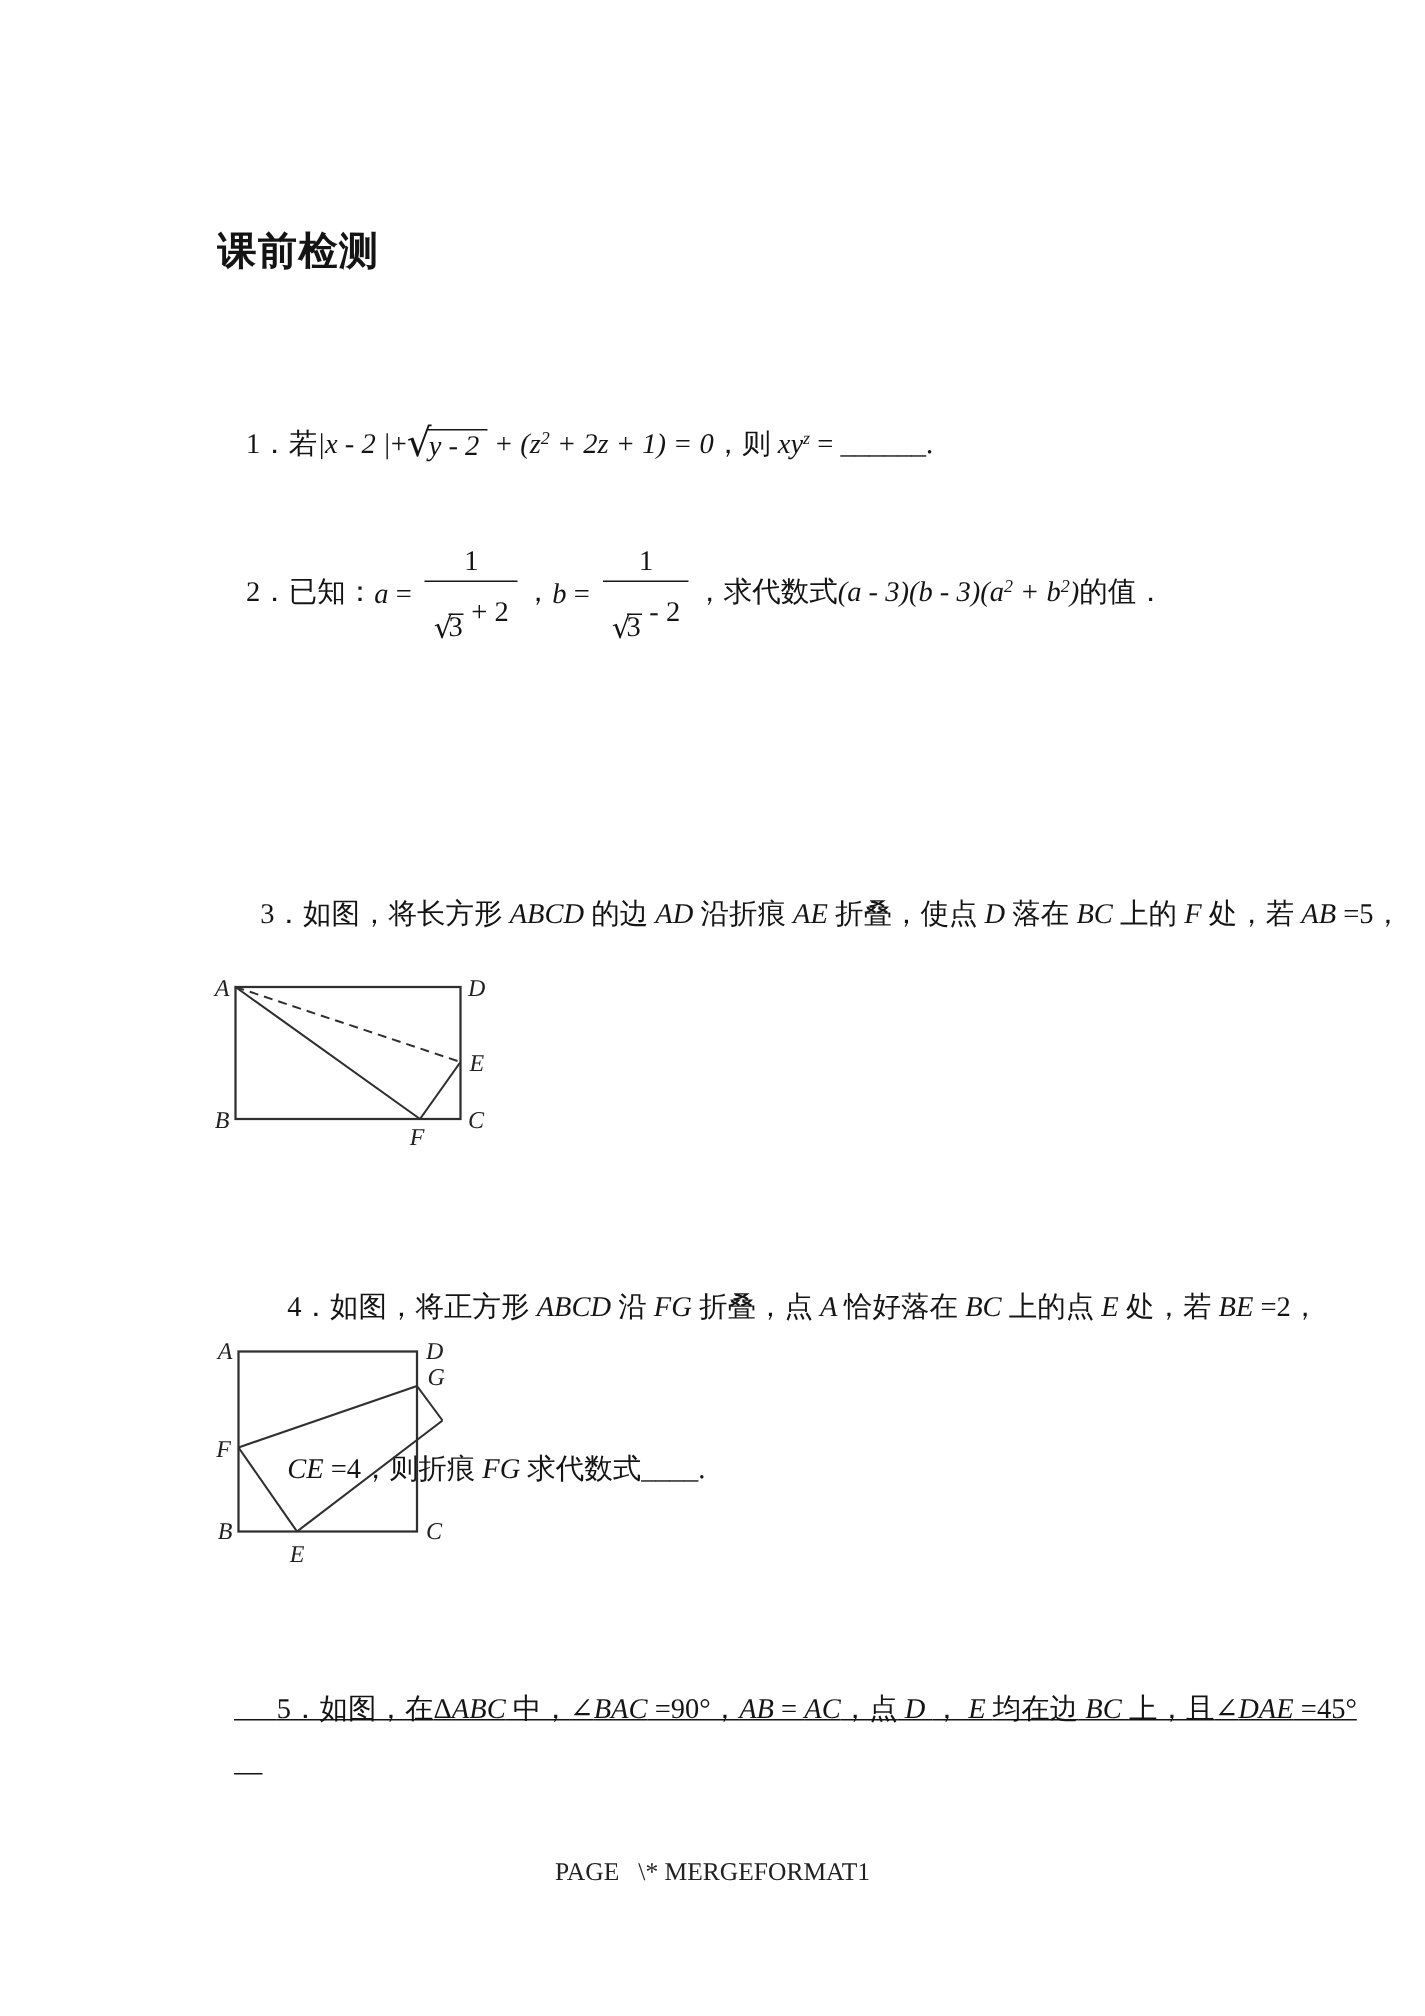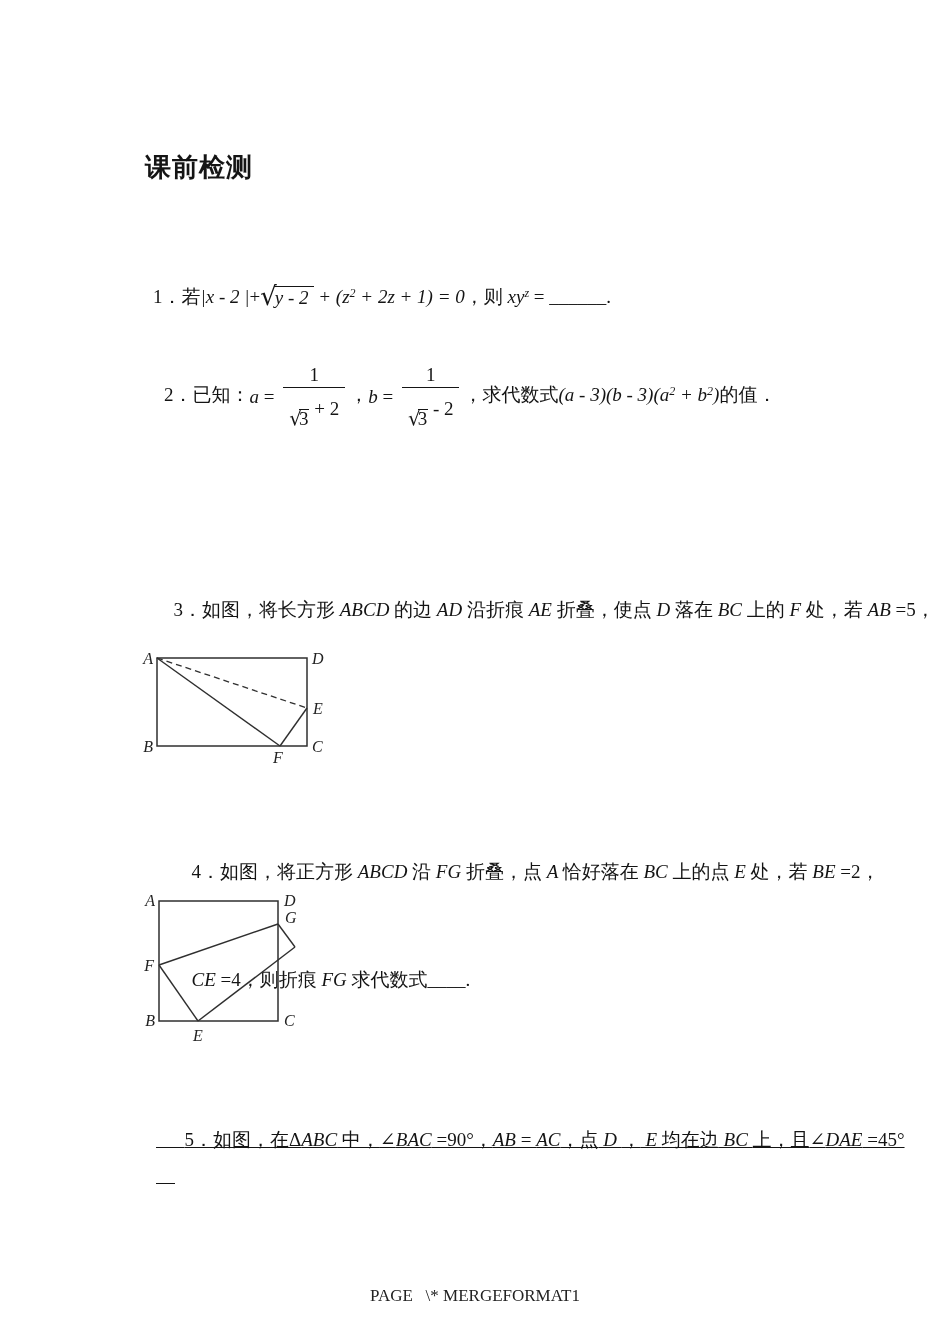--- a/index.html
+++ b/index.html
@@ -18,32 +18,32 @@
   .rbody{border-top:1.6px solid #151515;padding:0 5px 0 1px;margin-left:-3px;
          font-style:italic;line-height:21px;margin-top:12px;}
   .sqrt.sm .rsign{font-size:20px;line-height:18px;}
   .sqrt.sm .rbody{font-style:normal;padding:0 1px 0 0;line-height:17px;}
   
   .eqwrap{display:inline-flex;align-items:center;vertical-align:middle;white-space:pre;}
   .frac{display:inline-flex;flex-direction:column;align-items:center;margin:0 4px;}
   .fnum{display:block;padding:0 3px 3px;line-height:18px;}
   .fden{display:inline-flex;align-items:flex-end;border-top:1.6px solid #151515;
         padding:3px 6px 0;white-space:pre;}
-  .footer{width:950px;text-align:center;font-size:17px;white-space:pre;color:#222;margin-top:48px;}
+  .footer{width:950px;text-align:center;font-size:17px;white-space:pre;color:#222;}
   svg text{font-family:"Liberation Serif","DejaVu Serif",serif;font-style:italic;
            font-size:16px;fill:#222;}
 </style>
 </head>
 <body>
 
 <div class="page">
 
   <div class="abs title" style="left:145px;top:150px;">课前检测</div>
 
-  <div class="abs line" style="left:134px;top:238px;">
+  <div class="abs line" style="left:145px;top:238px;">
     <span class="rm">1．若</span><span class="mi">|x - 2 |</span><span class="rm">+</span><span class="sqrt"><span class="rsign">√</span><span class="rbody">y - 2</span></span><span class="mi"> + (z</span><sup class="sp">2</sup><span class="mi"> + 2z + 1) = 0</span><span class="rm">，则 </span><span class="mi">xy</span><sup class="sp">z</sup><span class="rm"> = </span><span class="rm">______</span><span class="rm">.</span>
   </div>
 
   <div class="abs line" style="left:145px;top:330px;">
     <span class="rm">2．已知：</span><span class="eqwrap"><span class="mi">a</span><span class="rm"> = </span><span class="frac"><span class="fnum">1</span><span class="fden"><span class="sqrt sm"><span class="rsign">√</span><span class="rbody">3</span></span><span class="rm"> + 2</span></span></span></span><span class="rm">，</span><span class="eqwrap"><span class="mi">b</span><span class="rm"> = </span><span class="frac"><span class="fnum">1</span><span class="fden"><span class="sqrt sm"><span class="rsign">√</span><span class="rbody">3</span></span><span class="rm"> - 2</span></span></span></span><span class="rm">，求代数式</span><span class="mi">(a - 3)(b - 3)(a</span><sup class="sp">2</sup><span class="mi"> + b</span><sup class="sp">2</sup><span class="mi">)</span><span class="rm">的值．</span>
   </div>
 
   <div class="abs" style="left:145px;top:556px;">
     <div class="line">
       <span class="rm">3．如图，将长方形</span><span class="mi"> ABCD </span><span class="rm">的边</span><span class="mi"> AD </span><span class="rm">沿折痕</span><span class="mi"> AE </span><span class="rm">折叠，使点</span><span class="mi"> D </span><span class="rm">落在</span><span class="mi"> BC </span><span class="rm">上的</span><span class="mi"> F </span><span class="rm">处，若</span><span class="mi"> AB</span><span class="rm"> =5，</span>

